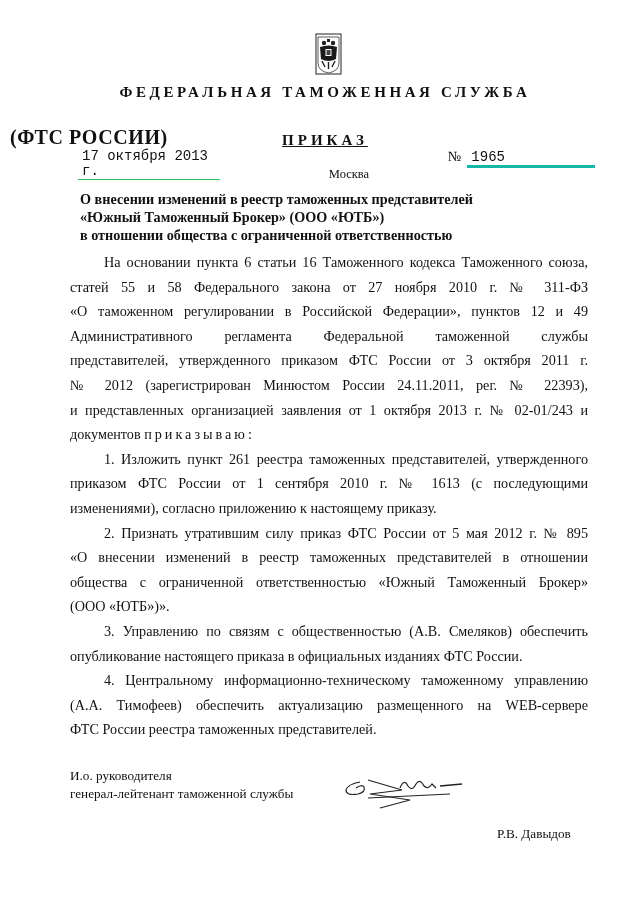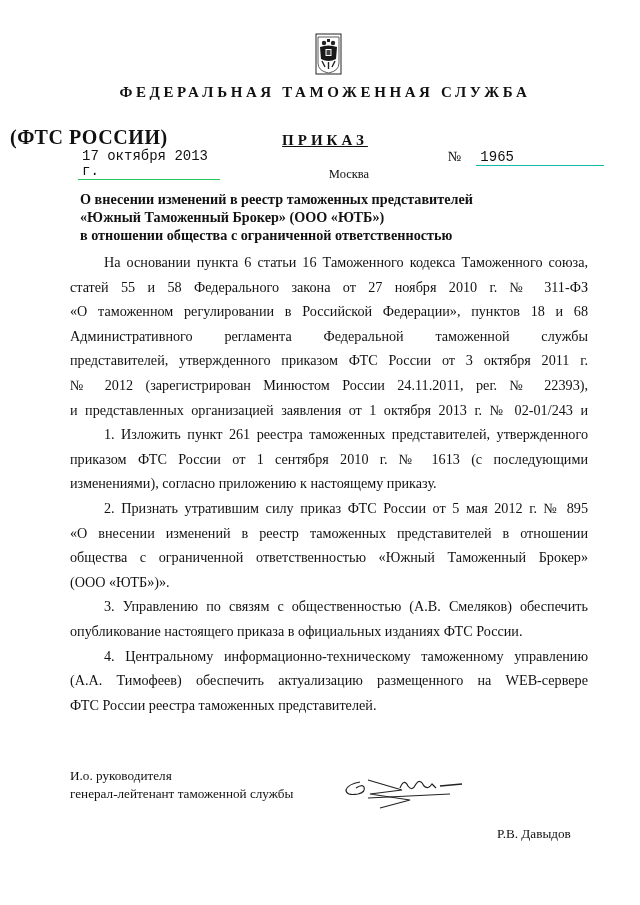--- a/index.html
+++ b/index.html
@@ -9,21 +9,21 @@
   .org-title { position: absolute; left: 0; width: 640px; text-align: center;
     font-family: "Liberation Serif", serif; font-weight: bold; font-size: 15px; letter-spacing: 3.6px; top: 84px; padding-left: 10px; box-sizing: border-box; }
   .org-abbr { position: absolute; left: 0; width: 640px; text-align: left;
     font-family: "Liberation Serif", serif; font-weight: bold; font-size: 20px; letter-spacing: 0.6px; top: 106px; padding-left: 10px; box-sizing: border-box; margin-top: 20px; }
   .doc-type { position: absolute; left: 0; width: 640px; text-align: center;
     font-family: "Liberation Serif", serif; font-weight: bold; font-size: 15px; letter-spacing: 4px; top: 132px; padding-left: 10px; box-sizing: border-box; text-decoration: underline; }
   .date { position: absolute; left: 78px; top: 149px; font-family: "Liberation Mono", monospace; font-size: 14px;
     border-bottom: 1px solid #22c55e; padding: 0 2px 0 4px; width: 136px; line-height: 15px; }
   .num-wrap { position: absolute; left: 448px; top: 149px; font-family: "Liberation Mono", monospace; font-size: 14px; line-height: 15px; }
   .num-label { font-family: "Liberation Serif", serif; font-size: 14px; }
-  .num-value { display: inline-block; border-bottom: 1px solid #14b8a6; width: 124px; padding-left: 4px; margin-left: 15px; }
+  .num-value { display: inline-block; border-bottom: 3px solid #14b8a6; width: 124px; padding-left: 4px; margin-left: 6px; }
   .city { position: absolute; left: 0; width: 640px; text-align: center; top: 167px;
     font-family: "Liberation Serif", serif; font-size: 12.5px; padding-left: 10px; box-sizing: border-box; margin-left: 24px; }
   .subject { position: absolute; left: 80px; width: 500px; top: 190px; 
     font-family: "Liberation Serif", serif; font-weight: bold; font-size: 14.2px; line-height: 18px; }
   .body { position: absolute; left: 70px; width: 518px; top: 250px;
     font-family: "Liberation Serif", serif; font-size: 14.2px; line-height: 24.6px; }
   .line { display: block; text-align: justify; text-align-last: justify; white-space: nowrap; height: 24.6px; }
   .line.last { text-align-last: left; }
   .line.indent { padding-left: 34px; }
   .spaced { letter-spacing: 3px; }
@@ -61,25 +61,26 @@
   <div class="subject">
     <div>О внесении изменений в реестр таможенных представителей</div>
     <div>«Южный Таможенный Брокер» (ООО «ЮТБ»)</div>
     <div>в отношении общества с ограниченной ответственностью</div>
   </div>
 
   <div class="body">
     <div>
       <span class="line indent">На основании пункта 6 статьи 16 Таможенного кодекса Таможенного союза,</span>
       <span class="line">статей 55 и 58 Федерального закона от 27 ноября 2010 г. № 311-ФЗ</span>
-      <span class="line">«О таможенном регулировании в Российской Федерации», пунктов 18 и 68</span>
+      <span class="line">«О таможенном регулировании в Российской Федерации», пунктов 12 и 49</span>
       <span class="line">Административного регламента Федеральной таможенной службы</span>
       <span class="line">представителей, утвержденного приказом ФТС России от 3 октября 2011 г.</span>
       <span class="line">№ 2012 (зарегистрирован Минюстом России 24.11.2011, рег. № 22393),</span>
       <span class="line">и представленных организацией заявления от 1 октября 2013 г. № 02-01/243 и</span>
+      <span class="line last"><span>документов </span><span class="spaced">приказываю</span><span>:</span></span>
     </div>
 
     <div>
       <span class="line indent">1. Изложить пункт 261 реестра таможенных представителей, утвержденного</span>
       <span class="line">приказом ФТС России от 1 сентября 2010 г. № 1613 (с последующими</span>
       <span class="line last">изменениями), согласно приложению к настоящему приказу.</span>
     </div>
 
     <div>
       <span class="line indent">2. Признать утратившим силу приказ ФТС России от 5 мая 2012 г. № 895</span>

